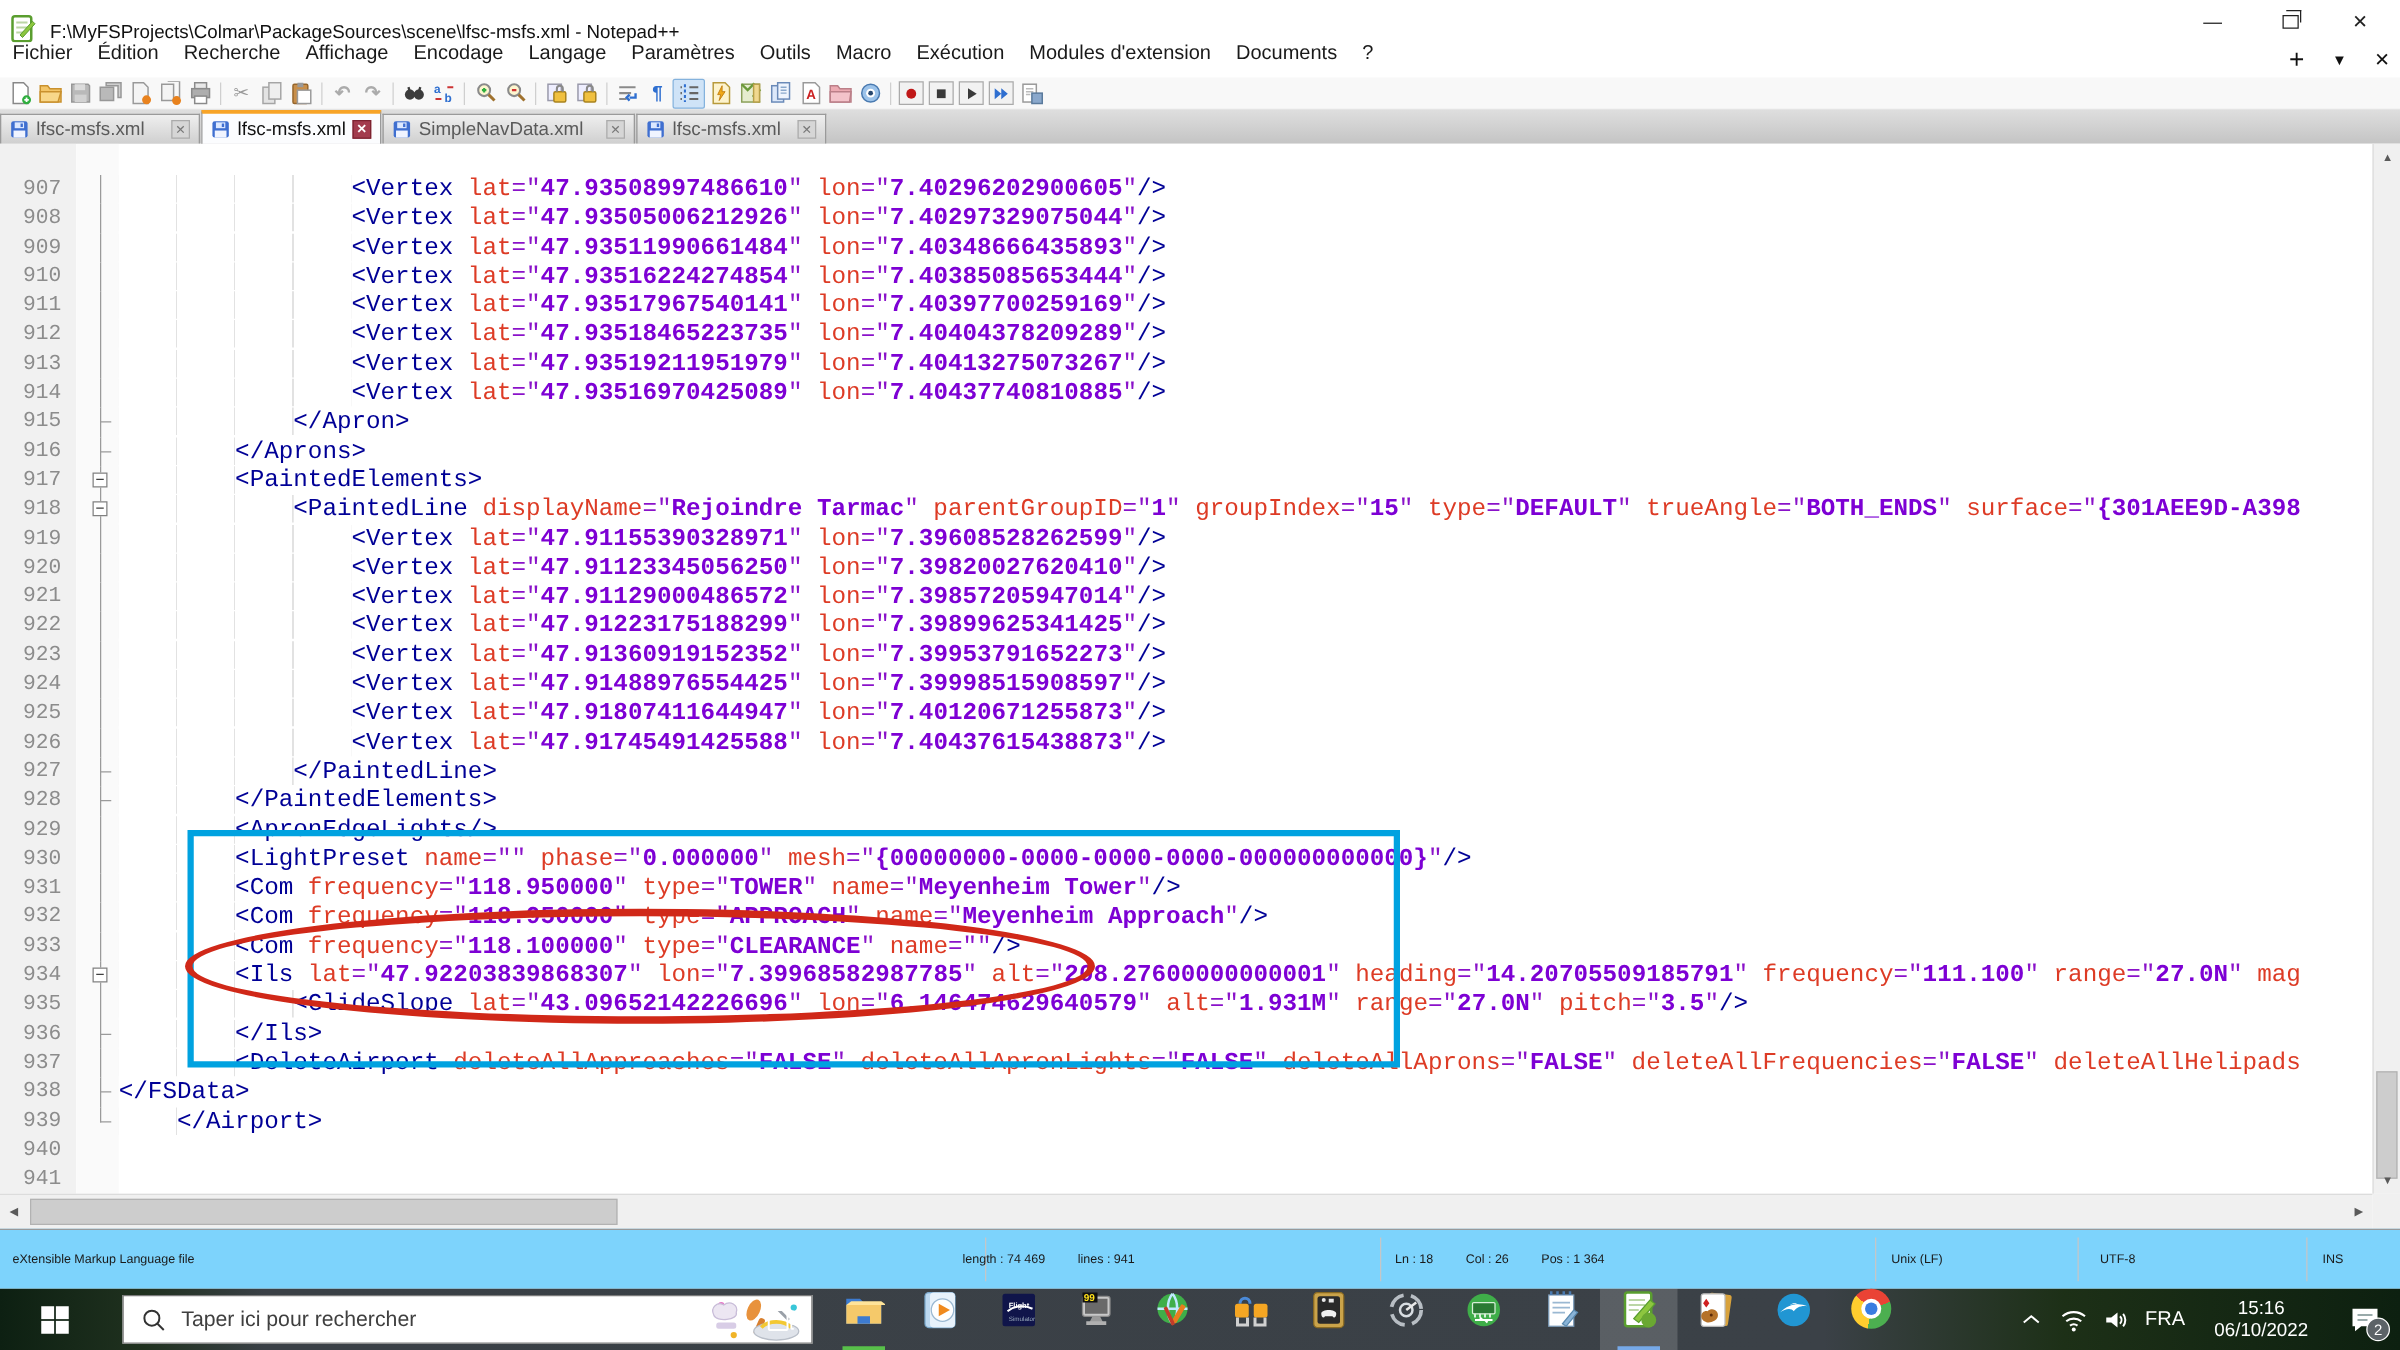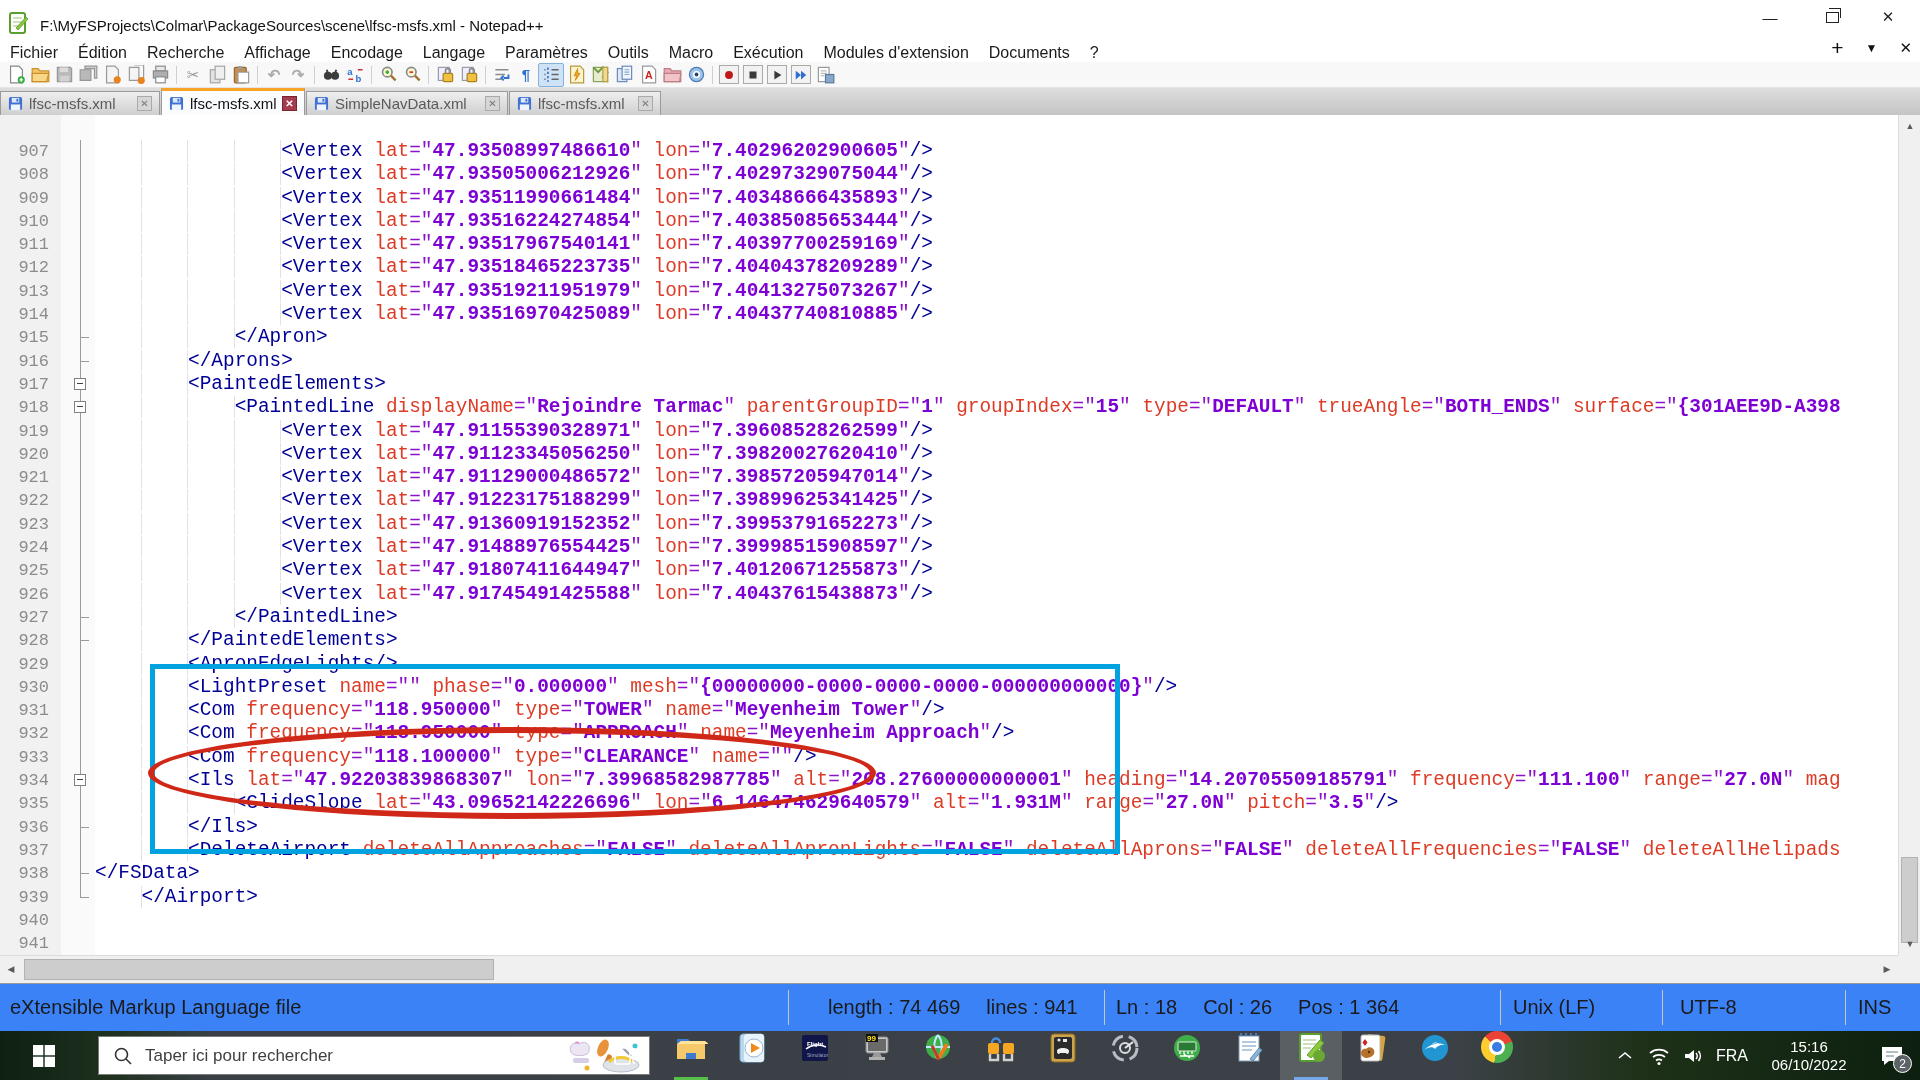--- a/index.html
+++ b/index.html
@@ -6,21 +6,21 @@
     font-family:"Liberation Sans",sans-serif;-webkit-font-smoothing:antialiased;}
   
   #titlebar{position:absolute;left:0;top:0;width:1920px;height:34px;background:#fff;display:flex;align-items:flex-end}
   #appicon{width:22px;height:22px;margin-left:8px}
   #title{font-size:15px;color:#111;margin-left:10px;white-space:nowrap}
   .wbtn{position:absolute;top:0;width:52px;height:34px;display:flex;align-items:center;justify-content:center;color:#222;font-size:15px}
   #btn-min{right:124px}#btn-restore{right:62px}#btn-close{right:6px}
   .restore-glyph{width:11px;height:9px;border:1.4px solid #222;position:relative;background:#fff}
   .restore-glyph::before{content:"";position:absolute;left:2px;top:-5px;width:11px;height:9px;border:1.4px solid #222;border-bottom:none;border-left:none;background:transparent}
   
-  #menubar{position:absolute;left:0;top:34px;width:1560px;height:28px;background:#fff;display:flex;align-items:flex-end;font-size:16px;color:#1a1a1a}
+  #menubar{position:absolute;left:0;top:34px;width:1560px;height:28px;background:#fff;display:flex;align-items:flex-start;font-size:16px;color:#1a1a1a}
   .mi{padding:0 10px;white-space:nowrap}
   #menuctl{position:absolute;top:34px;right:8px;height:28px;display:flex;align-items:center;gap:22px;color:#111}
   #mc-plus{font-size:21px}#mc-down{font-size:12px}#mc-x{font-size:15px}
   
   #toolbar{position:absolute;left:0;top:62px;width:1920px;height:26px;background:#f8f8f8;display:flex;align-items:center;padding-left:4px;border-bottom:1px solid #e4e4e4;box-sizing:border-box}
   .ti{width:24px;height:22px;display:flex;align-items:center;justify-content:center;flex:0 0 auto}
   .ti svg{width:19px;height:19px}
   .tsep{width:1px;height:18px;background:#cfcfcf;margin:0 4px;flex:0 0 auto}
   .tglyph{font-size:15px;line-height:1}
   .tsel{background:#cfe3f7;border:1px solid#84b2dd;border-radius:2px}
@@ -54,21 +54,21 @@
   #vscroll{position:absolute;right:0;top:0;width:22px;height:840px;background:#f0f0f0;border-left:1px solid #dcdcdc;box-sizing:border-box}
   .sarrow{position:absolute;width:22px;height:22px;display:flex;align-items:center;justify-content:center;font-size:9px;color:#5a5a5a}
   #vthumb{position:absolute;left:2px;right:2px;top:742px;height:86px;background:#cdcdcd;border:1px solid #b2b2b2;box-sizing:border-box}
   #hscroll{position:absolute;left:0;bottom:0;height:28px;right:22px;background:#f0f0f0;border-top:1px solid #dcdcdc;box-sizing:border-box}
   #hthumb{position:absolute;left:24px;top:3px;bottom:3px;width:470px;background:#cdcdcd;border:1px solid #b2b2b2;box-sizing:border-box}
   #scorner{position:absolute;right:0;bottom:0;width:22px;height:28px;background:#f0f0f0}
   
   #ann-box{position:absolute;left:150px;top:664px;width:960px;height:180px;border:5px solid #00a2e0;pointer-events:none;z-index:5}
   #ann-ellipse{position:absolute;left:148px;top:727px;width:716px;height:80px;border:6px solid #d02818;border-radius:50%;pointer-events:none;z-index:6}
   
-  #statusbar{position:absolute;left:0;top:983px;width:1920px;height:48px;background:#3b82f6;border-top:1px solid #999;box-sizing:border-box;font-size:20px;color:#1a1a1a}
+  #statusbar{position:absolute;left:0;top:983px;width:1920px;height:48px;background:#7dd3fc;border-top:1px solid #999;box-sizing:border-box;font-size:10px;color:#1a1a1a}
   #statusbar .sseg{position:absolute;top:0;height:100%;display:flex;align-items:center;gap:26px;white-space:nowrap}
   .sdiv{position:absolute;top:6px;bottom:6px;width:1px;background:#c6c6c6}
   
   #taskbar{position:absolute;left:0;top:1031px;width:1920px;height:49px;
     background:linear-gradient(90deg,#0d2012 0%,#20311f 6%,#3a4046 11%,#3b4147 76%,#1d3017 86%,#0d2010 100%)}
   #startbtn{position:absolute;left:16px;top:0;width:56px;height:49px;display:flex;align-items:center;justify-content:center}
   #searchbox{position:absolute;left:98px;top:5px;width:552px;height:39px;background:#fff;border:1px solid #7a7a7a;box-sizing:border-box;display:flex;align-items:center}
   #searchbox .ph{color:#3f3f3f;font-size:17px;margin-left:12px;flex:1}
   #taskview{position:absolute;left:600px;top:0;width:50px;height:49px;display:flex;align-items:center;justify-content:center}
   #apps{position:absolute;left:660px;top:0;height:49px;display:flex}
@@ -502,21 +502,21 @@
 </div>
 
 <div id="ann-box" style="border-color: rgb(0, 162, 224);"></div>
 <div id="ann-ellipse" style="border-color: rgb(208, 40, 24);"></div>
 
 <div id="statusbar">
   <div class="sseg" style="left:10px">
       <span>eXtensible Markup Language file</span>
     </div>
   <div class="sdiv" style="left:788px"></div>
-  <div class="sseg" style="left:828px">
+  <div class="sseg" style="left:770px">
     <span>length : 74 469</span>
     <span>lines : 941</span>
   </div>
   <div class="sdiv" style="left:1104px"></div>
   <div class="sseg" style="left:1116px">
     <span>Ln : 18</span>
     <span>Col : 26</span>
     <span>Pos : 1 364</span>
   </div>
   <div class="sdiv" style="left:1500px"></div>

